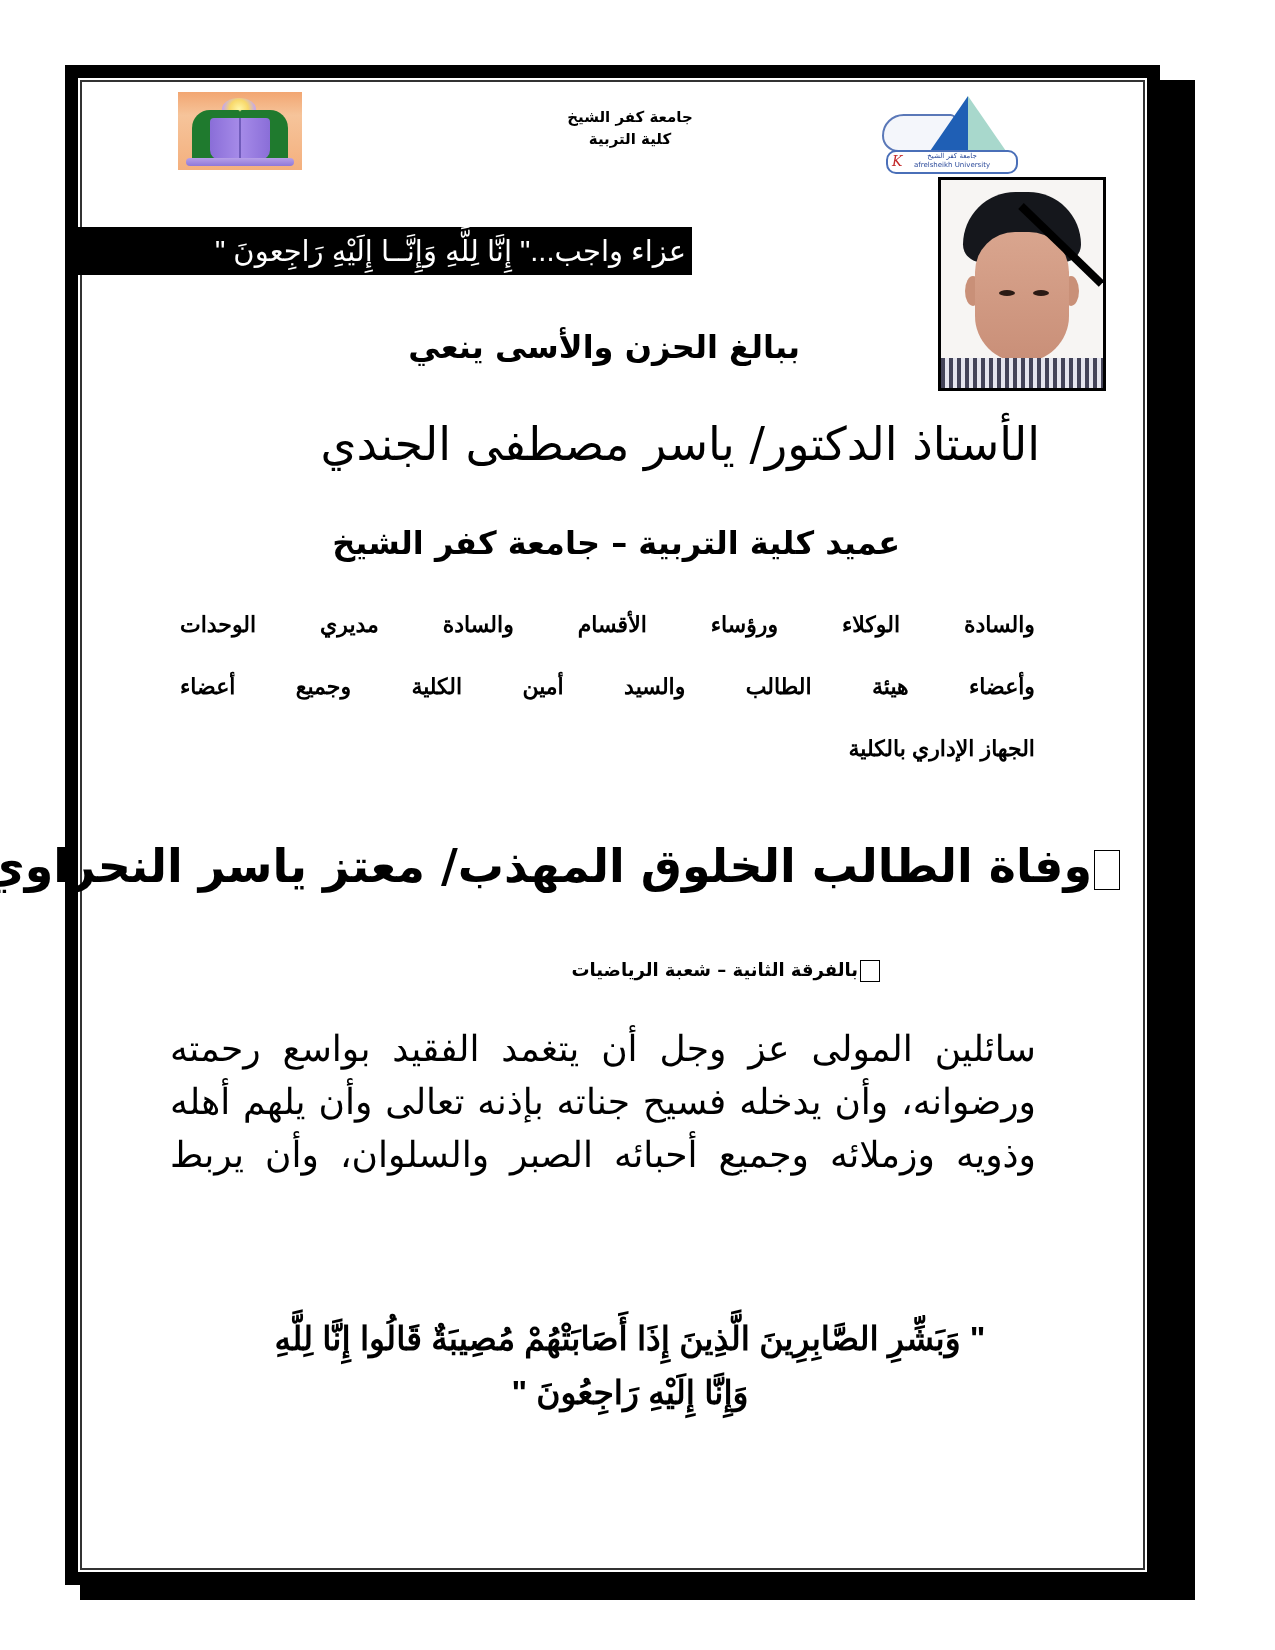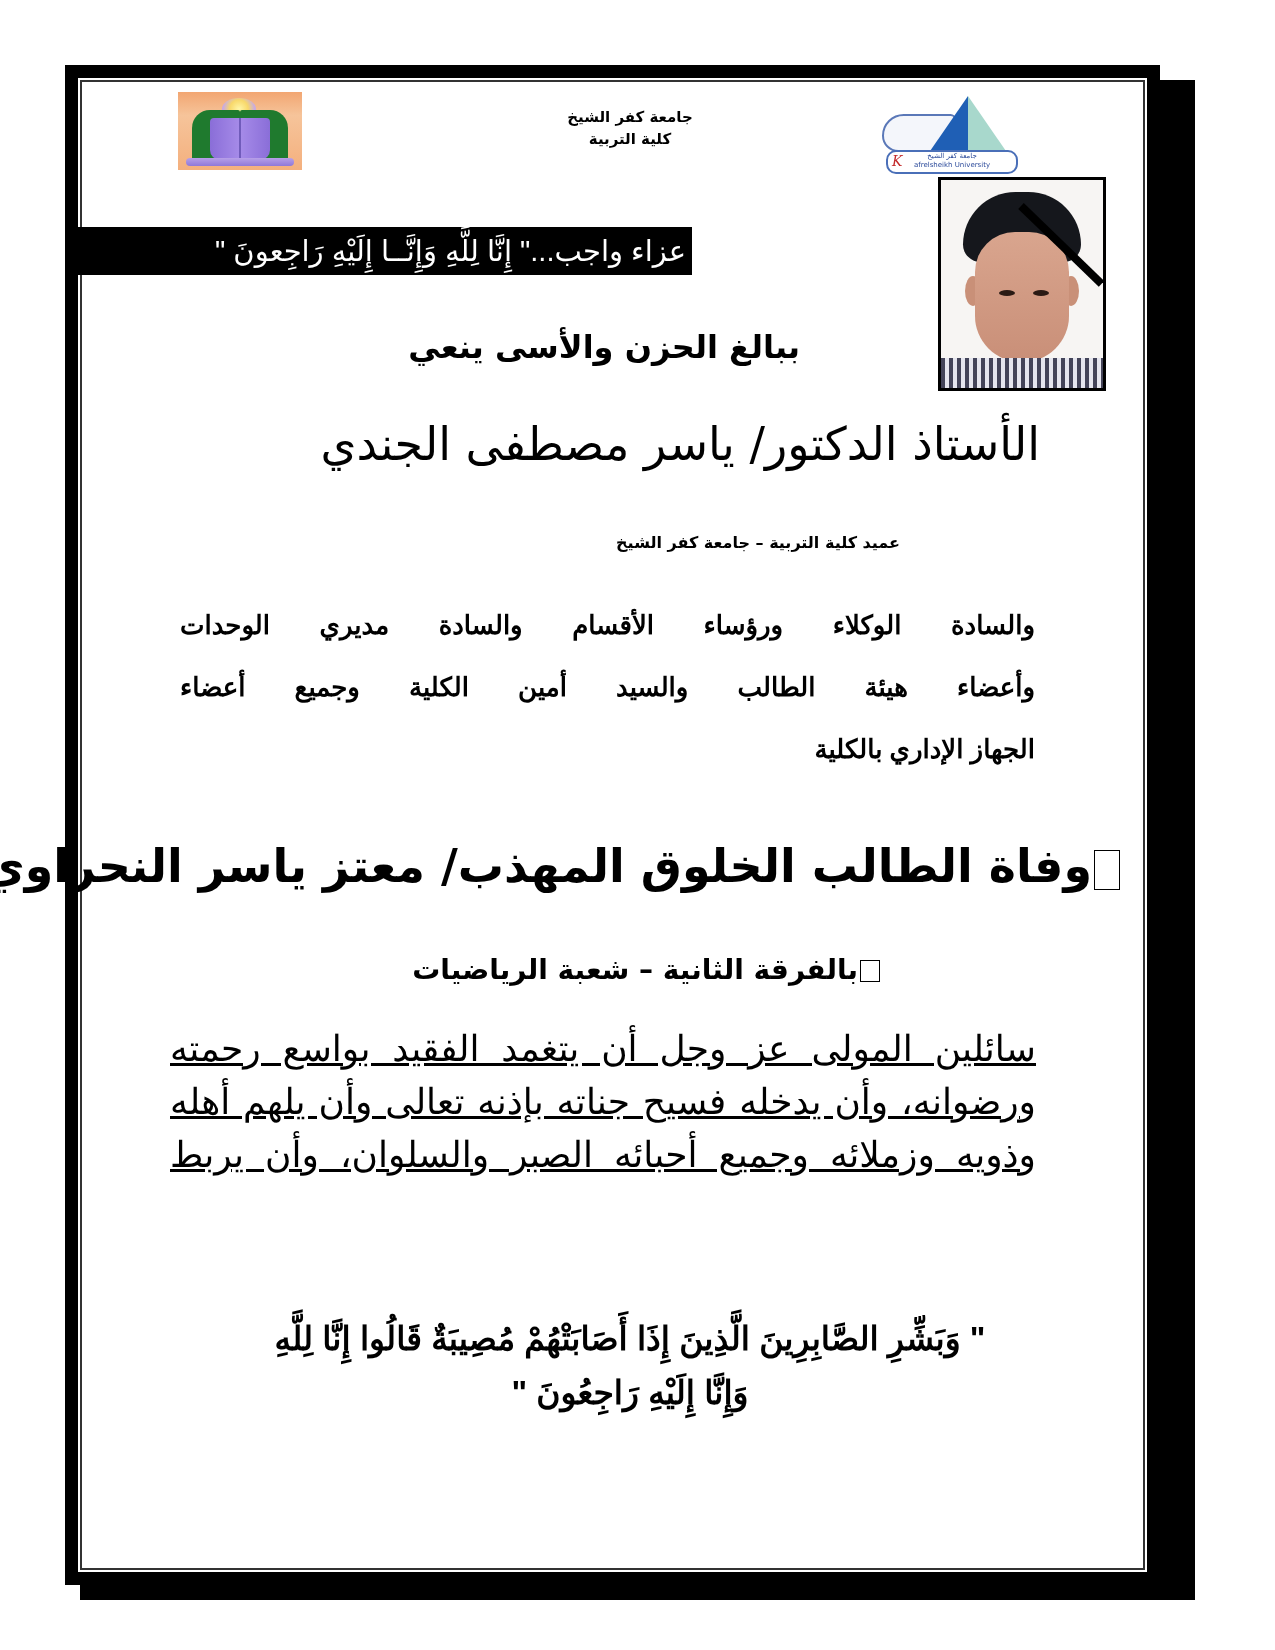--- a/index.html
+++ b/index.html
@@ -209,26 +209,26 @@
       font-family: "DejaVu Sans", sans-serif;
     }
     .dean-name {
       left: 180px; width: 860px; top: 408px;
       font-size: 46px; font-weight: normal; line-height: 72px;
       font-family: "DejaVu Sans", sans-serif;
       letter-spacing: -1px;
     }
     .dean-title {
       left: 340px; width: 560px; top: 520px;
-      font-size: 16px; font-weight: bold; line-height: 46px;
+      font-size: 32px; font-weight: bold; line-height: 46px;
     }
     .staff-block {
       left: 180px; width: 855px; top: 594px;
       font-family: "Liberation Sans", sans-serif;
-      font-size: 26px; font-weight: bold;
+      font-size: 22px; font-weight: bold;
       line-height: 62px;
       text-align: justify;
       text-align-last: right;
     }
     .staff-block .row { display: block; white-space: nowrap; text-align-last: justify; }
     .staff-block .row.last { text-align-last: right; }
     .student-line {
       left: 120px; width: 1000px; top: 826px;
       font-size: 46px; font-weight: bold; line-height: 80px;
       font-family: "DejaVu Sans", sans-serif;
@@ -237,31 +237,30 @@
     .checkbox-glyph {
       display: inline-block;
       border: 1.5px solid #000;
       box-sizing: border-box;
       vertical-align: middle;
       background: #fff;
     }
     .student-line .checkbox-glyph { width: 26px; height: 40px; margin-left: 2px; }
     .class-line {
       left: 380px; width: 500px; top: 946px;
-      font-size: 28px; font-weight: bold; line-height: 48px;
+      font-size: 18px; font-weight: bold; line-height: 48px;
       font-family: "DejaVu Sans", sans-serif;
     }
     .class-line .checkbox-glyph { width: 20px; height: 22px; margin-left: 2px; }
 
     .prayer {
       left: 170px; width: 866px; top: 1022px;
       font-family: "Liberation Sans", sans-serif;
       font-size: 36px;
       line-height: 53px;
-      text-decoration: underline;
     }
     .prayer .row { display: block; white-space: nowrap; text-align: justify; text-align-last: justify; }
     .prayer .row.last { text-align-last: right; }
 
     .verse {
       left: 180px; width: 900px; top: 1312px;
       font-family: "Liberation Sans", sans-serif;
       font-size: 33px; font-weight: bold;
       line-height: 54px;
       text-align: center;

